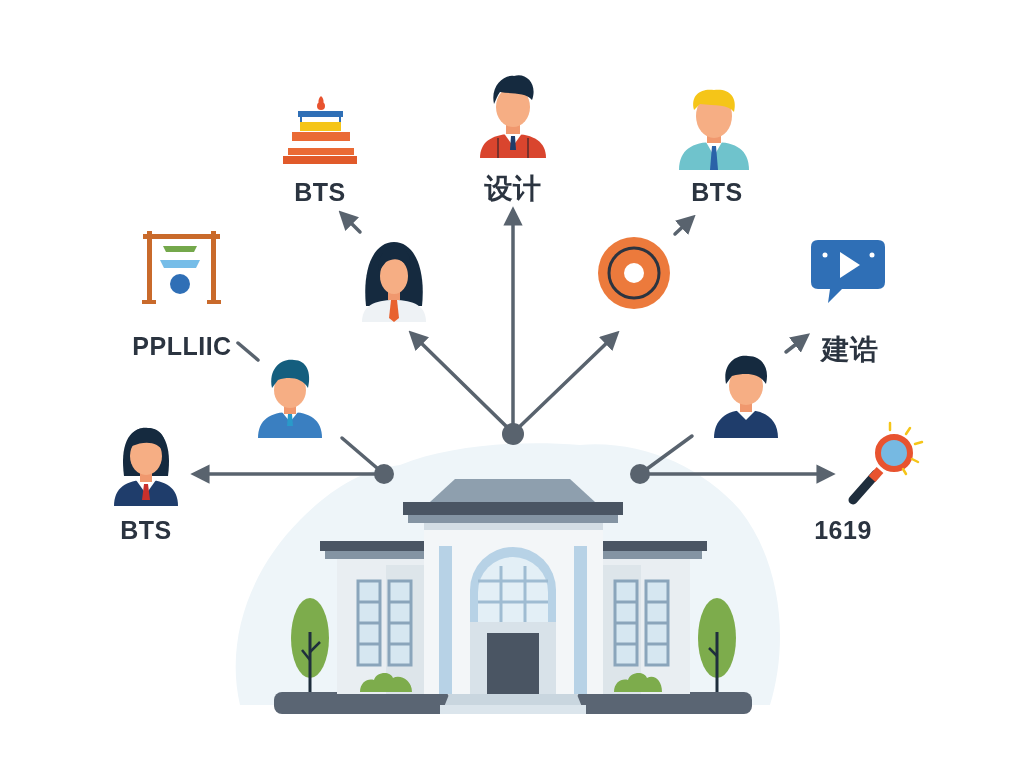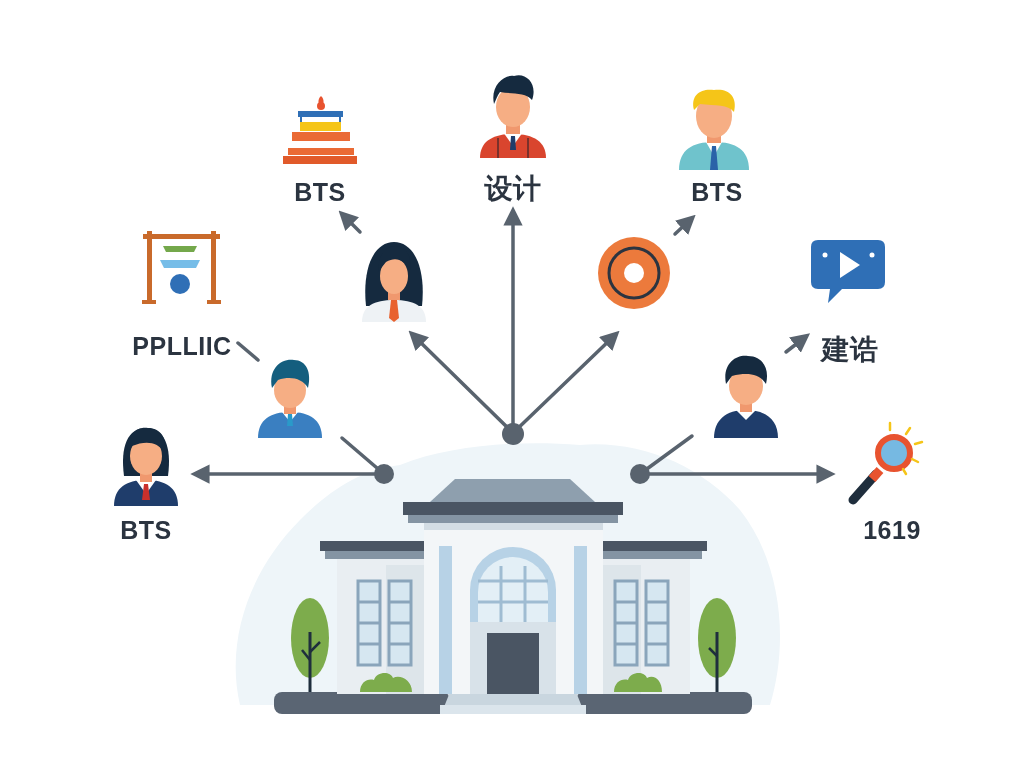--- a/index.html
+++ b/index.html
@@ -226,13 +226,13 @@
     <path d="M726,384 C722,364 736,354 748,356 C762,356 770,368 766,384 C760,374 748,372 732,376 Z" fill="#152a3f"></path>
   </g>
 </svg>
 
 <div class="lbl" style="left:320px; top:178px;">BTS</div>
 <div class="lbl cjk" style="left:513px; top:170px;">设计</div>
 <div class="lbl" style="left:717px; top:178px;">BTS</div>
 <div class="lbl" style="left:182px; top:332px;">PPLLIIC</div>
 <div class="lbl cjk" style="left:850px; top:322px;margin-top:9px;">建诰</div>
 <div class="lbl" style="left:146px; top:516px;">BTS</div>
-<div class="lbl" style="left:892px; top:516px;">1619</div>
+<div class="lbl" style="left:843px; top:516px;">1619</div>
 
 </body></html>

